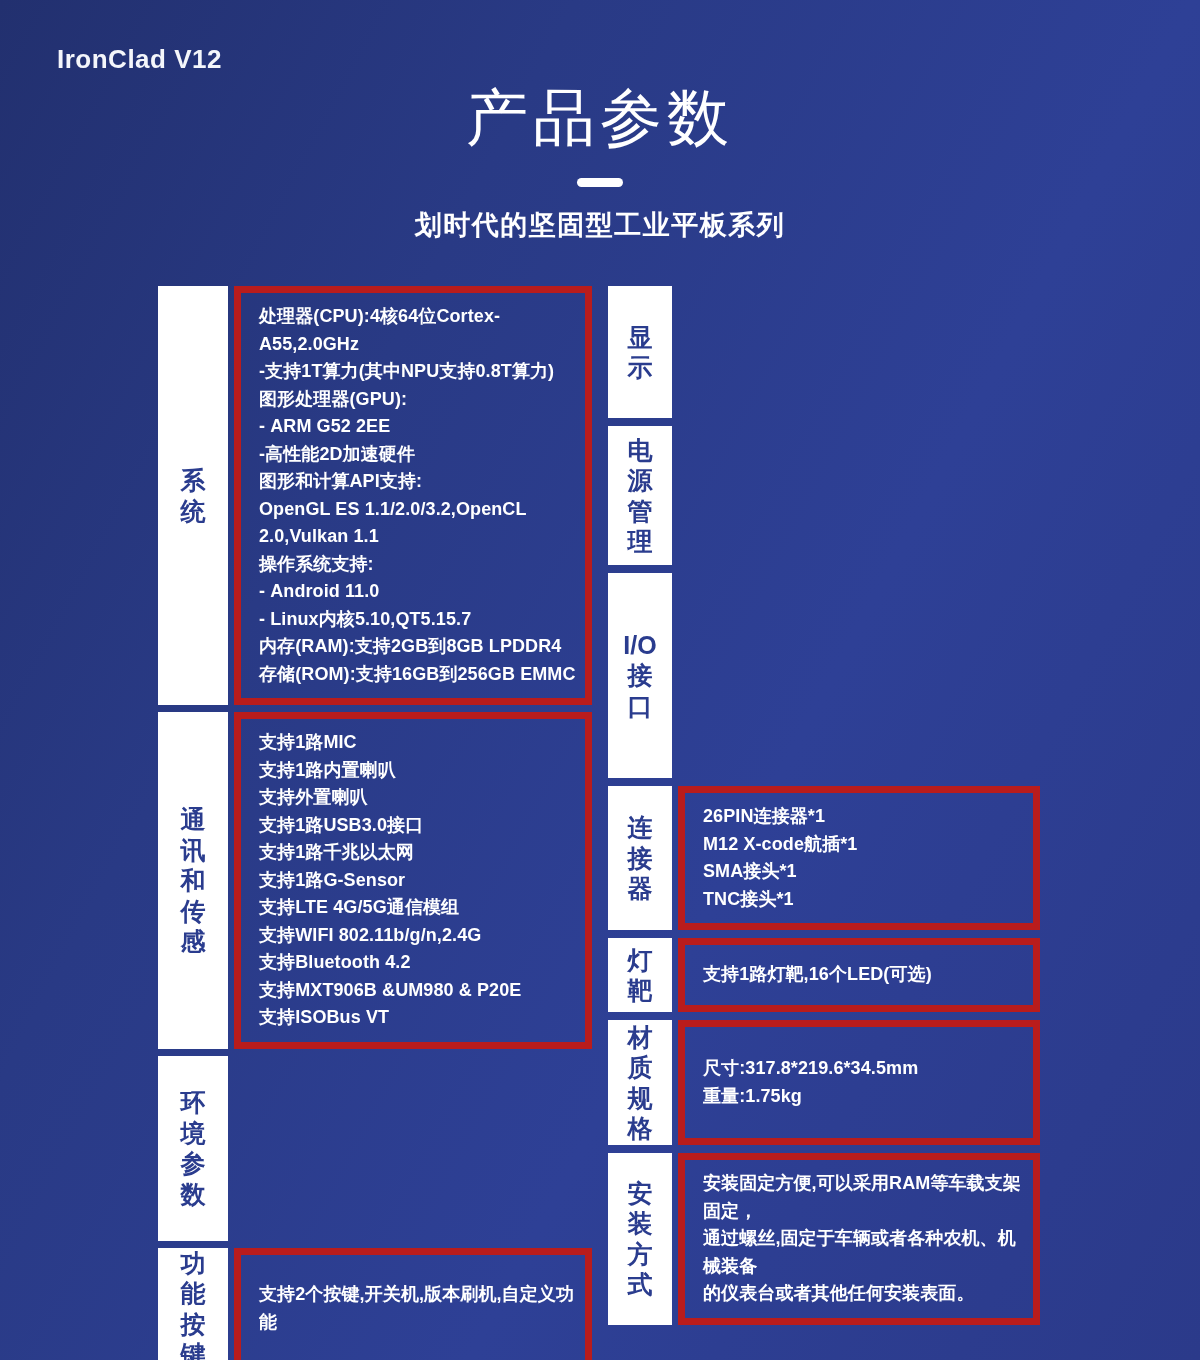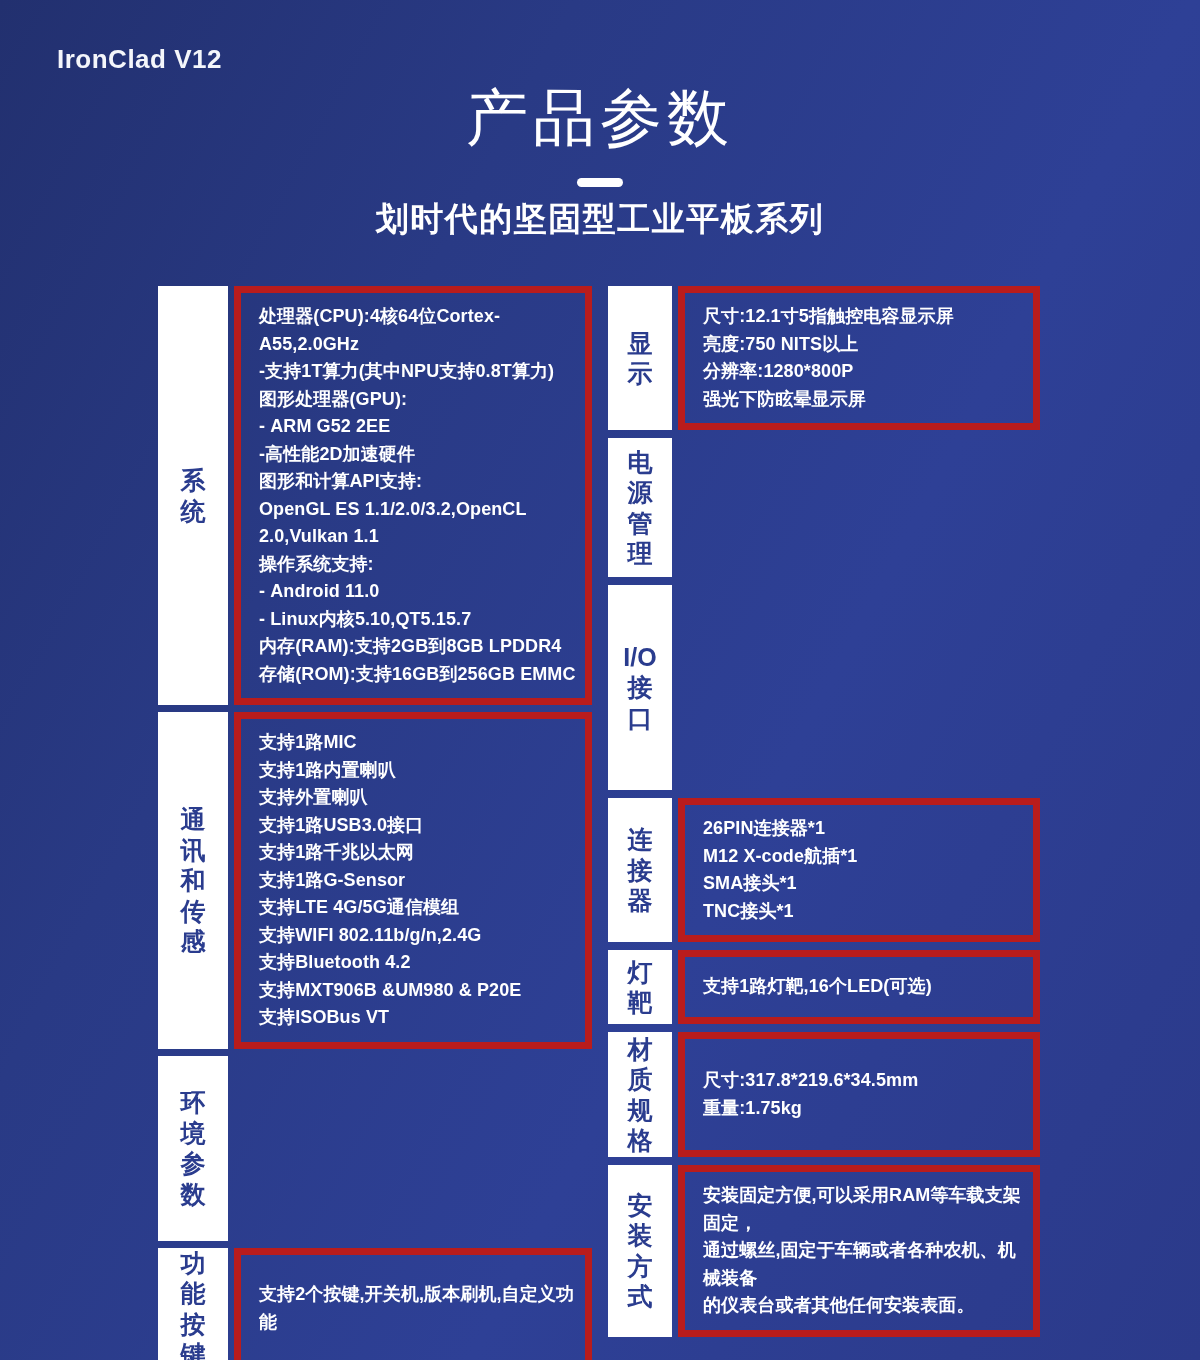--- a/index.html
+++ b/index.html
@@ -13,21 +13,21 @@
   .page{ position:relative; width:1060px; height:1360px; }
 
   .brand{
     position:absolute; left:57px; top:44px;
     color:#f4f6fb; font-size:26px; font-weight:700; letter-spacing:0.5px;
   }
 
   .header{ position:absolute; top:84px; left:0; width:1200px; text-align:center; color:#ffffff; }
   .title{ font-size:62px; font-weight:400; letter-spacing:5px; line-height:1.1; }
   .divider{ width:46px; height:9px; border-radius:5px; background:#ffffff; margin:26px auto 0 auto; }
-  .subtitle{ margin-top:10px; font-size:33px; font-weight:600; letter-spacing:1.5px; }
+  .subtitle{ margin-top:20px; font-size:27px; font-weight:600; letter-spacing:1.5px; }
 
   .cols{
     position:absolute; top:286px; left:158px; width:884px;
     display:flex; gap:16px; align-items:flex-start;
   }
   .col{ display:flex; flex-direction:column; }
   .col-left{ width:434px; }
   .col-right{ width:432px; }
 
   .spec{ display:flex; align-items:stretch; }
@@ -120,24 +120,20 @@
         <div class="spec-body">支持2个按键,开关机,版本刷机,自定义功能</div>
       </div>
 
     </div>
 
     <div class="col col-right">
 
       <div class="spec" style="min-height:132px">
         <div class="spec-label">显
 示</div>
-        <div class="spec-body">尺寸:12.1寸5指触控电容显示屏
-亮度:750 NITS以上
-分辨率:1280*800P
-强光下防眩晕显示屏</div>
       </div>
 
       <div class="spec" style="min-height:139px">
         <div class="spec-label">电
 源
 管
 理</div>
       </div>
 
       <div class="spec" style="min-height:205px">

